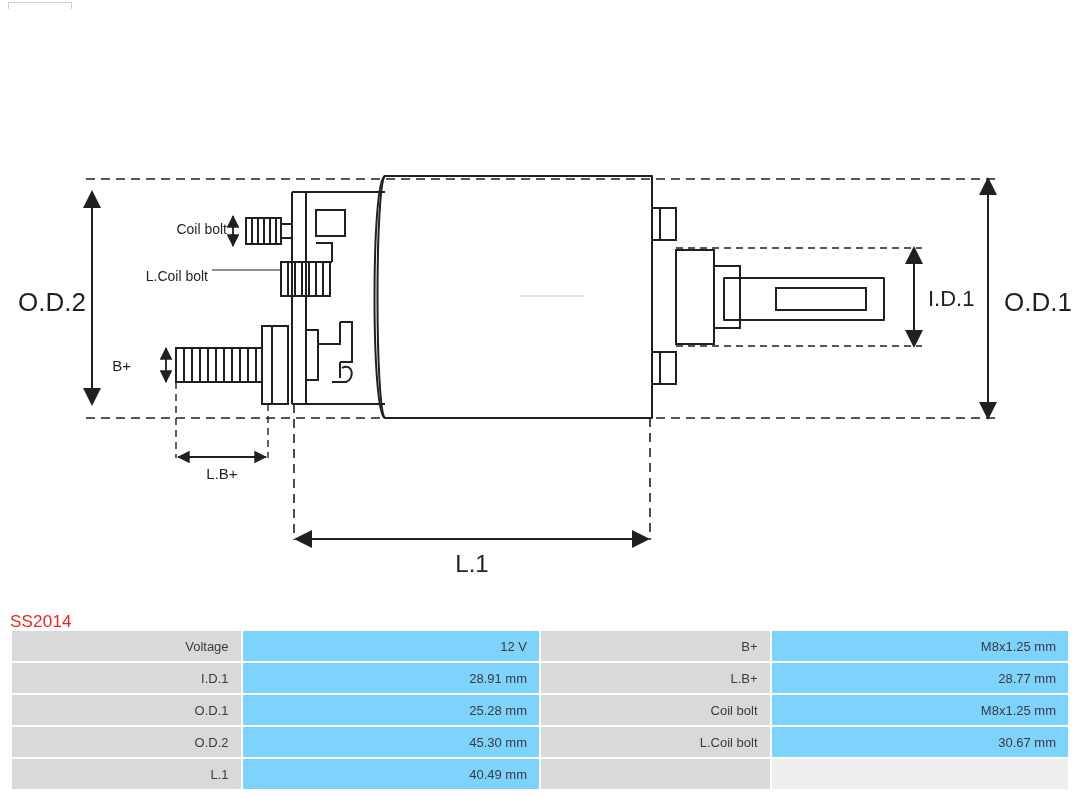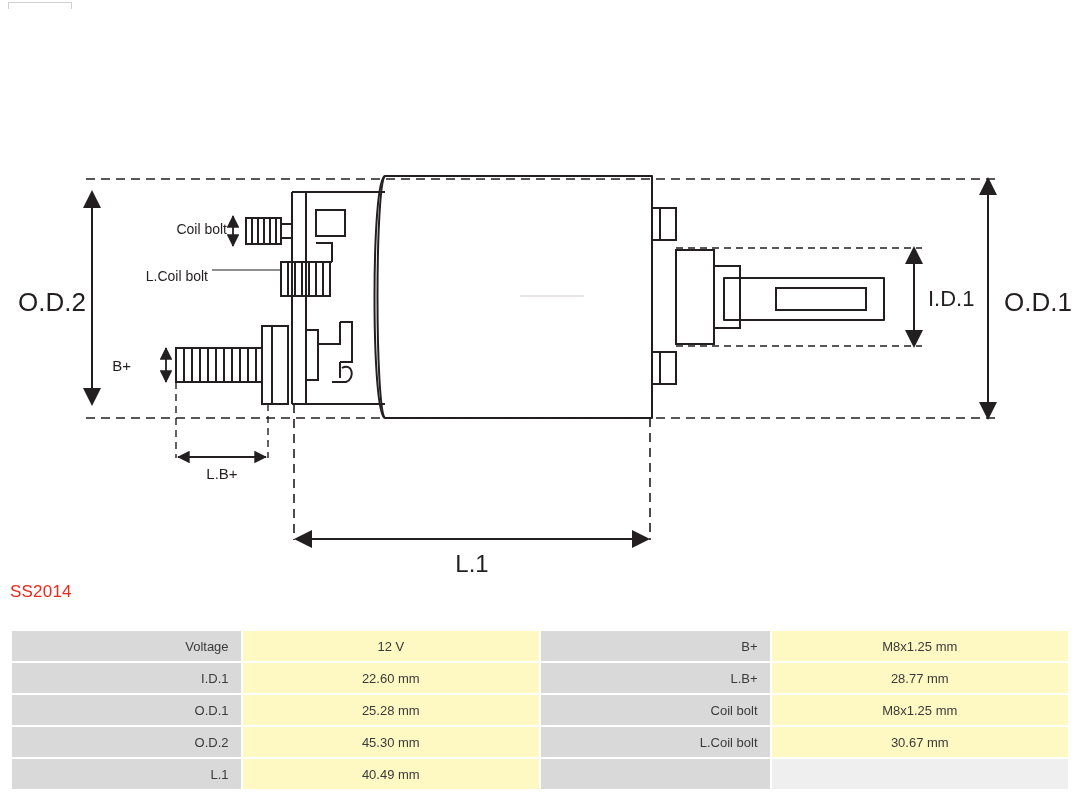--- a/index.html
+++ b/index.html
@@ -42,21 +42,21 @@
     height: 592px;
   }
   .drawing svg {
     display: block;
   }
 
   
   .part-number {
     position: absolute;
     left: 10px;
-    top: 582px;
+    top: 612px;
     font-size: 17px;
     color: #e8291c;
     letter-spacing: 0.2px;
   }
 
   
   .spec-table {
     position: absolute;
     left: 10px;
     top: 629px;
@@ -70,22 +70,22 @@
     padding: 2px 12px;
     vertical-align: middle;
   }
   .cell-label {
     background: #d9d9d9;
     text-align: right;
     color: #3a3a3a;
     width: 195px;
   }
   .cell-value {
-    background: #fef9c3;
-    text-align: center;
+    background: #7dd3fc;
+    text-align: right;
     color: #3a3a3a;
     width: 260px;
   }
   .cell-empty {
     background: #d9d9d9;
   }
   .cell-empty2 {
     background: #efefef;
   }
 </style>
@@ -214,21 +214,21 @@
   <table class="spec-table">
     <tbody>
       <tr>
         <td class="cell-label">Voltage</td>
         <td class="cell-value">12 V</td>
         <td class="cell-label">B+</td>
         <td class="cell-value">M8x1.25 mm</td>
       </tr>
       <tr>
         <td class="cell-label">I.D.1</td>
-        <td class="cell-value">22.60 mm</td>
+        <td class="cell-value">28.91 mm</td>
         <td class="cell-label">L.B+</td>
         <td class="cell-value">28.77 mm</td>
       </tr>
       <tr>
         <td class="cell-label">O.D.1</td>
         <td class="cell-value">25.28 mm</td>
         <td class="cell-label">Coil bolt</td>
         <td class="cell-value">M8x1.25 mm</td>
       </tr>
       <tr>

